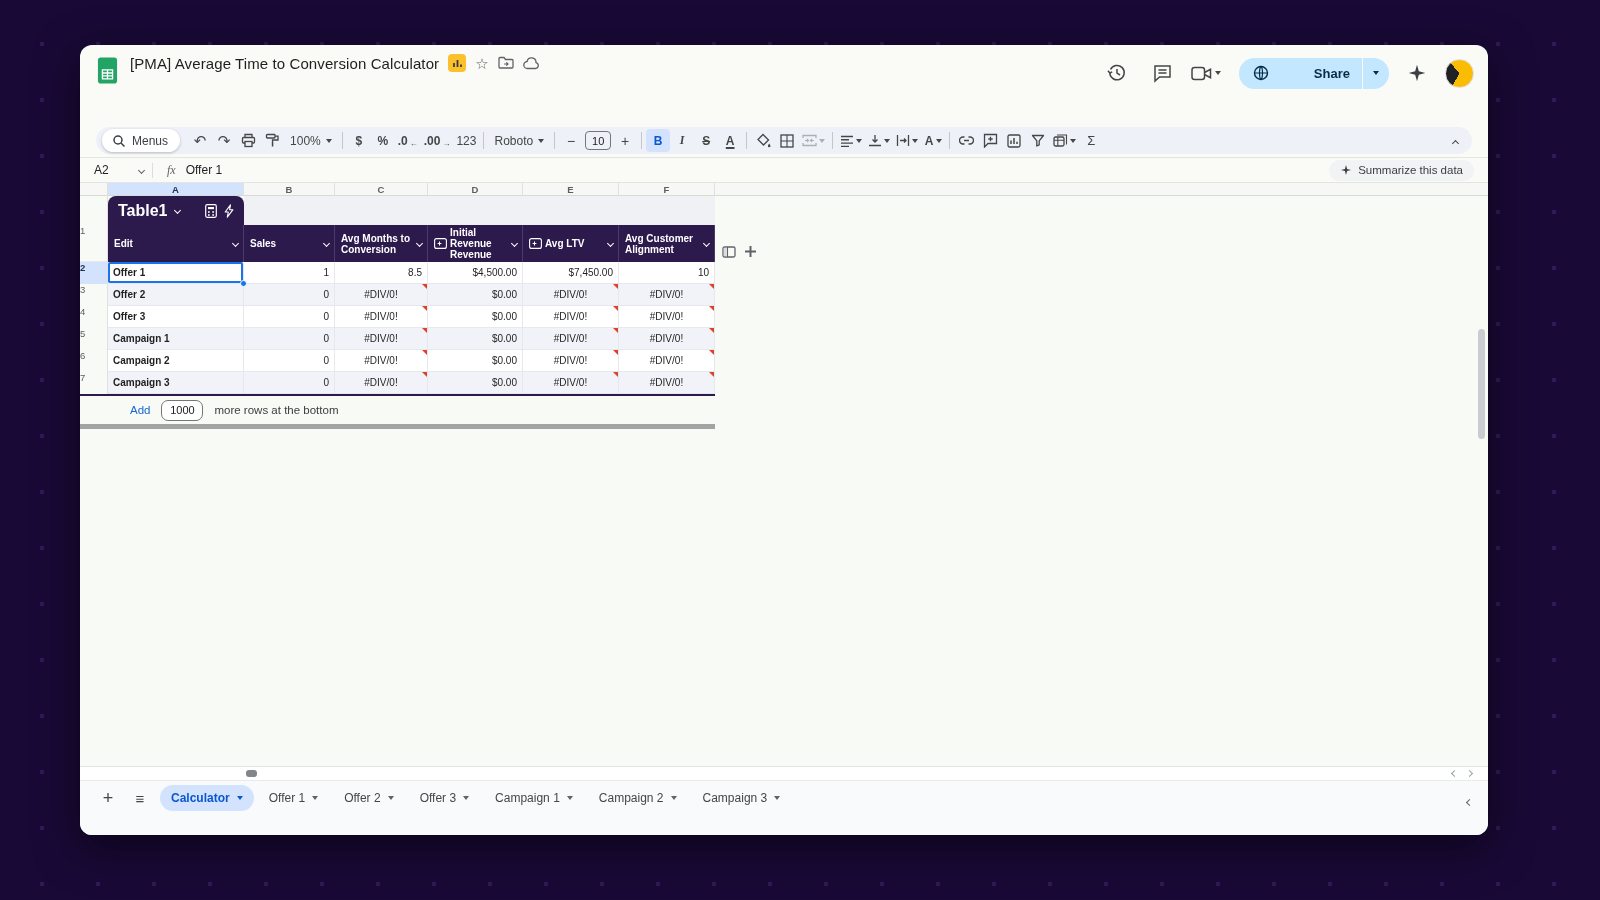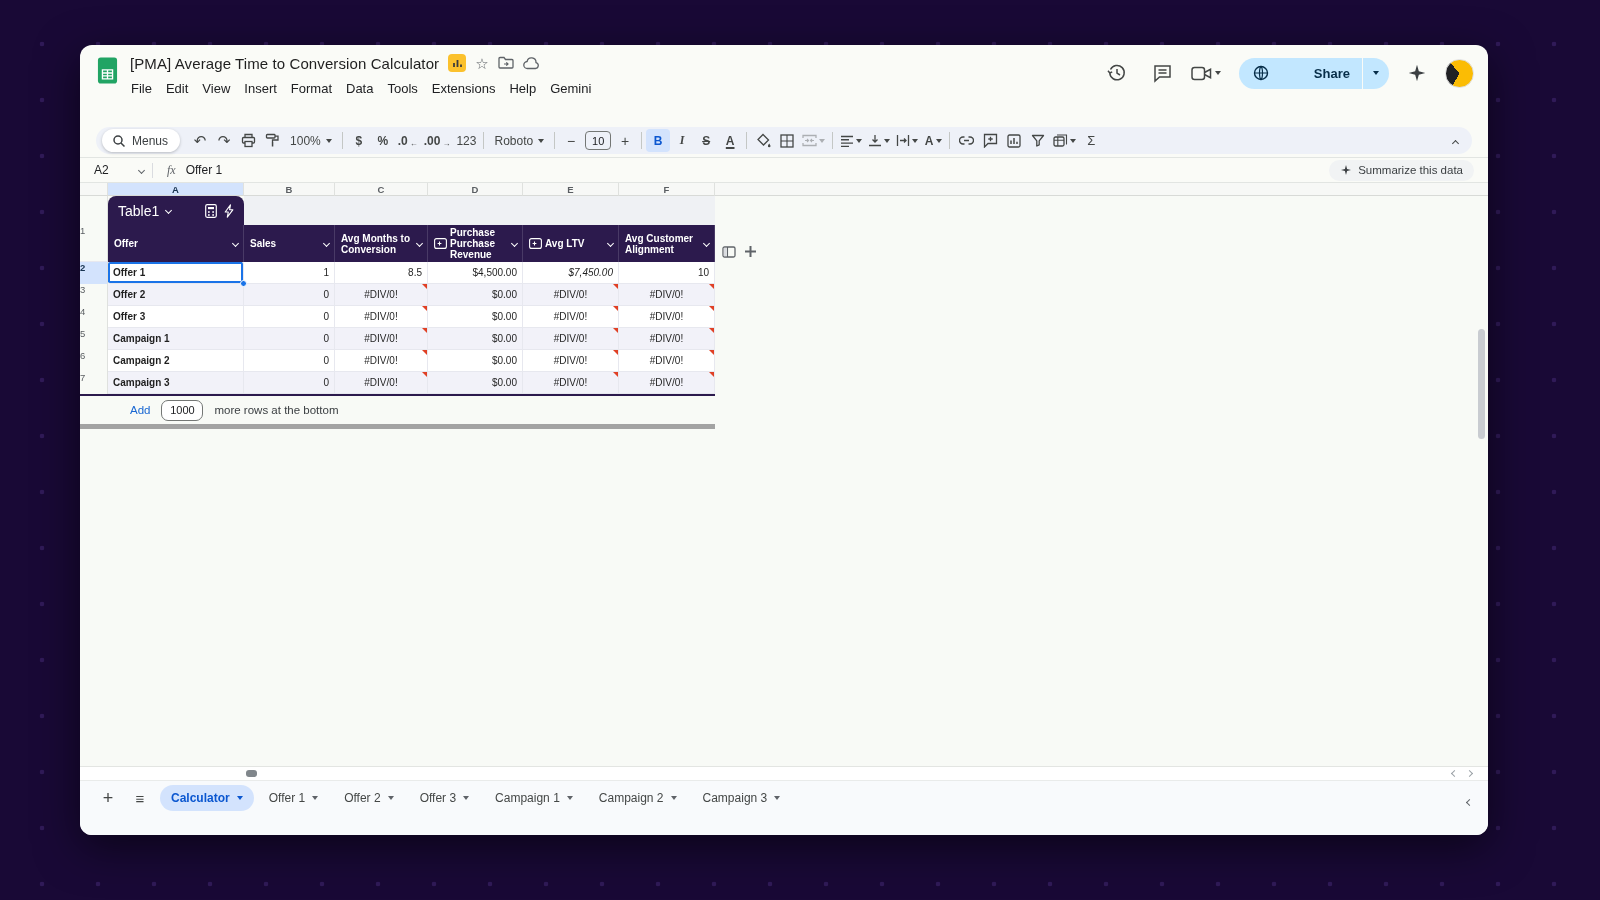--- a/index.html
+++ b/index.html
@@ -68,21 +68,21 @@
   .grow { display:flex; }
   .gcell { flex:none; position:relative; border-right:1px solid #e7e8ef; border-bottom:1px solid #e7e8ef; font-size:10px; color:#1f1f1f; display:flex; align-items:center; }
   .colhead .gcell { height:13px; background:#f7f8f6; border-right:1px solid #dfe1de; border-bottom:1px solid #d8dad7; justify-content:center; font-size:9.5px; color:#5a5e62; font-weight:bold; }
   .colhead .gcell.sel { background:#d3e3fd; color:#17324f; }
   .colhead .filler { flex:1; border-right:none; background:#f7f8f6; border-bottom:1px solid #d8dad7; }
   .gutter { width:28px; justify-content:center; font-size:9.5px; color:#5a5e62; background:#f8faf6; border-right:1px solid #dfe1de; }
   .gutter.sel { background:#d3e3fd; color:#17324f; font-weight:bold; }
   .chiprow { height:29px; }
   .chiprow .gutter-sp { width:28px; border-right:1px solid #dfe1de; }
   .table-chip { width:136px; background:#2c1a4d; border-radius:8px 8px 0 0; display:flex; align-items:center; padding:0 10px; gap:7px; color:#fff; }
-  .chip-name { font-size:14px; font-weight:normal; color:#fff; }
+  .chip-name { font-size:16px; font-weight:bold; color:#fff; }
   .chip-spacer { flex:1; }
   .chip-strip { width:471px; background:#eff1f4; }
   .hdr .gcell { height:37px; background:#2c1a4d; color:#fff; border-right:1px solid rgba(255,255,255,.14); border-bottom:none; padding:2px 4px 2px 6px; gap:3px; }
   .hdr-label { flex:1; font-size:10px; font-weight:bold; line-height:11px; color:#fff; }
   .hdr .chev { color:#fff; flex:none; margin-right:1px; }
   .hdr .gutter { height:37px; border-bottom:1px solid #e7e8ef; }
   .drow .gcell { height:22px; background:#fff; }
   .drow.band .gcell { background:#f2f2f9; }
   .drow .gutter { height:22px; background:#f8faf6; }
   .drow.band .gutter { background:#f8faf6; }
@@ -140,32 +140,20 @@
             <path d="M1 2.5a1 1 0 0 1 1-1h4l1.5 2H14a1 1 0 0 1 1 1V11a1 1 0 0 1-1 1H2a1 1 0 0 1-1-1z" fill="none" stroke="#5f6368" stroke-width="1.3"></path>
             <path d="M6 8h4M8.3 6.3L10 8l-1.7 1.7" fill="none" stroke="#5f6368" stroke-width="1.2"></path>
           </svg>
       </span>
       <span class="tb-mini">
         <svg width="18" height="13" viewBox="0 0 18 13">
             <path d="M4.5 11.5a3.5 3.5 0 0 1-.4-7A4.5 4.5 0 0 1 13 5.6a3 3 0 0 1-.5 5.9z" fill="none" stroke="#5f6368" stroke-width="1.3"></path>
           </svg>
       </span>
     </div>
-    <div class="menu-bar">
-        <span class="menu-item">File</span>
-        <span class="menu-item">Edit</span>
-        <span class="menu-item">View</span>
-        <span class="menu-item">Insert</span>
-        <span class="menu-item">Format</span>
-        <span class="menu-item">Data</span>
-        <span class="menu-item">Tools</span>
-        <span class="menu-item">Extensions</span>
-        <span class="menu-item">Help</span>
-        <span class="menu-item">Gemini</span>
-      </div>
     <div class="tb-right">
       <span class="tb-icon-btn">
         <svg width="20" height="20" viewBox="0 0 20 20">
             <path d="M3.5 6.5A7.2 7.2 0 1 1 2.8 10" fill="none" stroke="#444746" stroke-width="1.5"></path>
             <path d="M2.8 10L1 7.8M2.8 10l2.4-1.2" fill="none" stroke="#444746" stroke-width="1.5"></path>
             <path d="M10 6v4.2l3 1.8" fill="none" stroke="#444746" stroke-width="1.5"></path>
           </svg>
       </span>
       <span class="tb-icon-btn">
         <svg width="19" height="19" viewBox="0 0 19 19">
@@ -382,39 +370,39 @@
           <svg width="10" height="14" viewBox="0 0 10 14">
               <path d="M6.5 0.8L1.2 8h3.1l-1 5.2L8.8 5.8H5.6z" fill="none" stroke="#fff" stroke-width="1.1" stroke-linejoin="round"></path>
             </svg>
         </span>
       </div>
       <div class="chip-strip"></div>
     </div>
     <div class="grow hdr">
         <div class="gutter">1</div>
         <div class="gcell" style="width: 136px;">
-          <span class="hdr-label">Offer</span>
+          <span class="hdr-label">Edit</span>
           <span class="chev"></span>
         </div>
         <div class="gcell" style="width: 91px; gap: 12px;">
           <span class="hdr-label">Sales</span>
           <span class="chev"></span>
         </div>
         <div class="gcell" style="width: 93px;">
           <span class="hdr-label">Avg Months to Conversion</span>
           <span class="chev"></span>
         </div>
         <div class="gcell" style="width: 95px;">
           <span>
             <svg width="13" height="11" viewBox="0 0 13 11">
               <rect x="0.6" y="0.6" width="11.8" height="9.8" rx="2" fill="none" stroke="#fff" stroke-width="1.1"></rect>
               <path d="M3.6 5.5h3.8M5.5 3.6v3.8" stroke="#fff" stroke-width="1.1"></path>
             </svg>
           </span>
-          <span class="hdr-label">Purchase Purchase Revenue</span>
+          <span class="hdr-label">Initial Revenue Revenue</span>
           <span class="chev"></span>
         </div>
         <div class="gcell" style="width: 96px;">
           <span>
             <svg width="13" height="11" viewBox="0 0 13 11">
               <rect x="0.6" y="0.6" width="11.8" height="9.8" rx="2" fill="none" stroke="#fff" stroke-width="1.1"></rect>
               <path d="M3.6 5.5h3.8M5.5 3.6v3.8" stroke="#fff" stroke-width="1.1"></path>
             </svg>
           </span>
           <span class="hdr-label">Avg LTV</span>
@@ -434,21 +422,21 @@
           </div>
           <div class="gcell cnum" style="width: 91px;">
             <span>1</span>
           </div>
           <div class="gcell cnum" style="width: 93px;">
             <span>8.5</span>
           </div>
           <div class="gcell cnum" style="width: 95px;">
             <span>$4,500.00</span>
           </div>
-          <div class="gcell cnum" style="width: 96px; font-style: italic;">
+          <div class="gcell cnum" style="width: 96px;">
             <span>$7,450.00</span>
           </div>
           <div class="gcell cnum" style="width: 96px;">
             <span>10</span>
           </div>
         </div>
         <div class="grow drow band">
           <div class="gutter">3</div>
           <div class="gcell cname" style="width: 136px;">
             <span>Offer 2</span>

